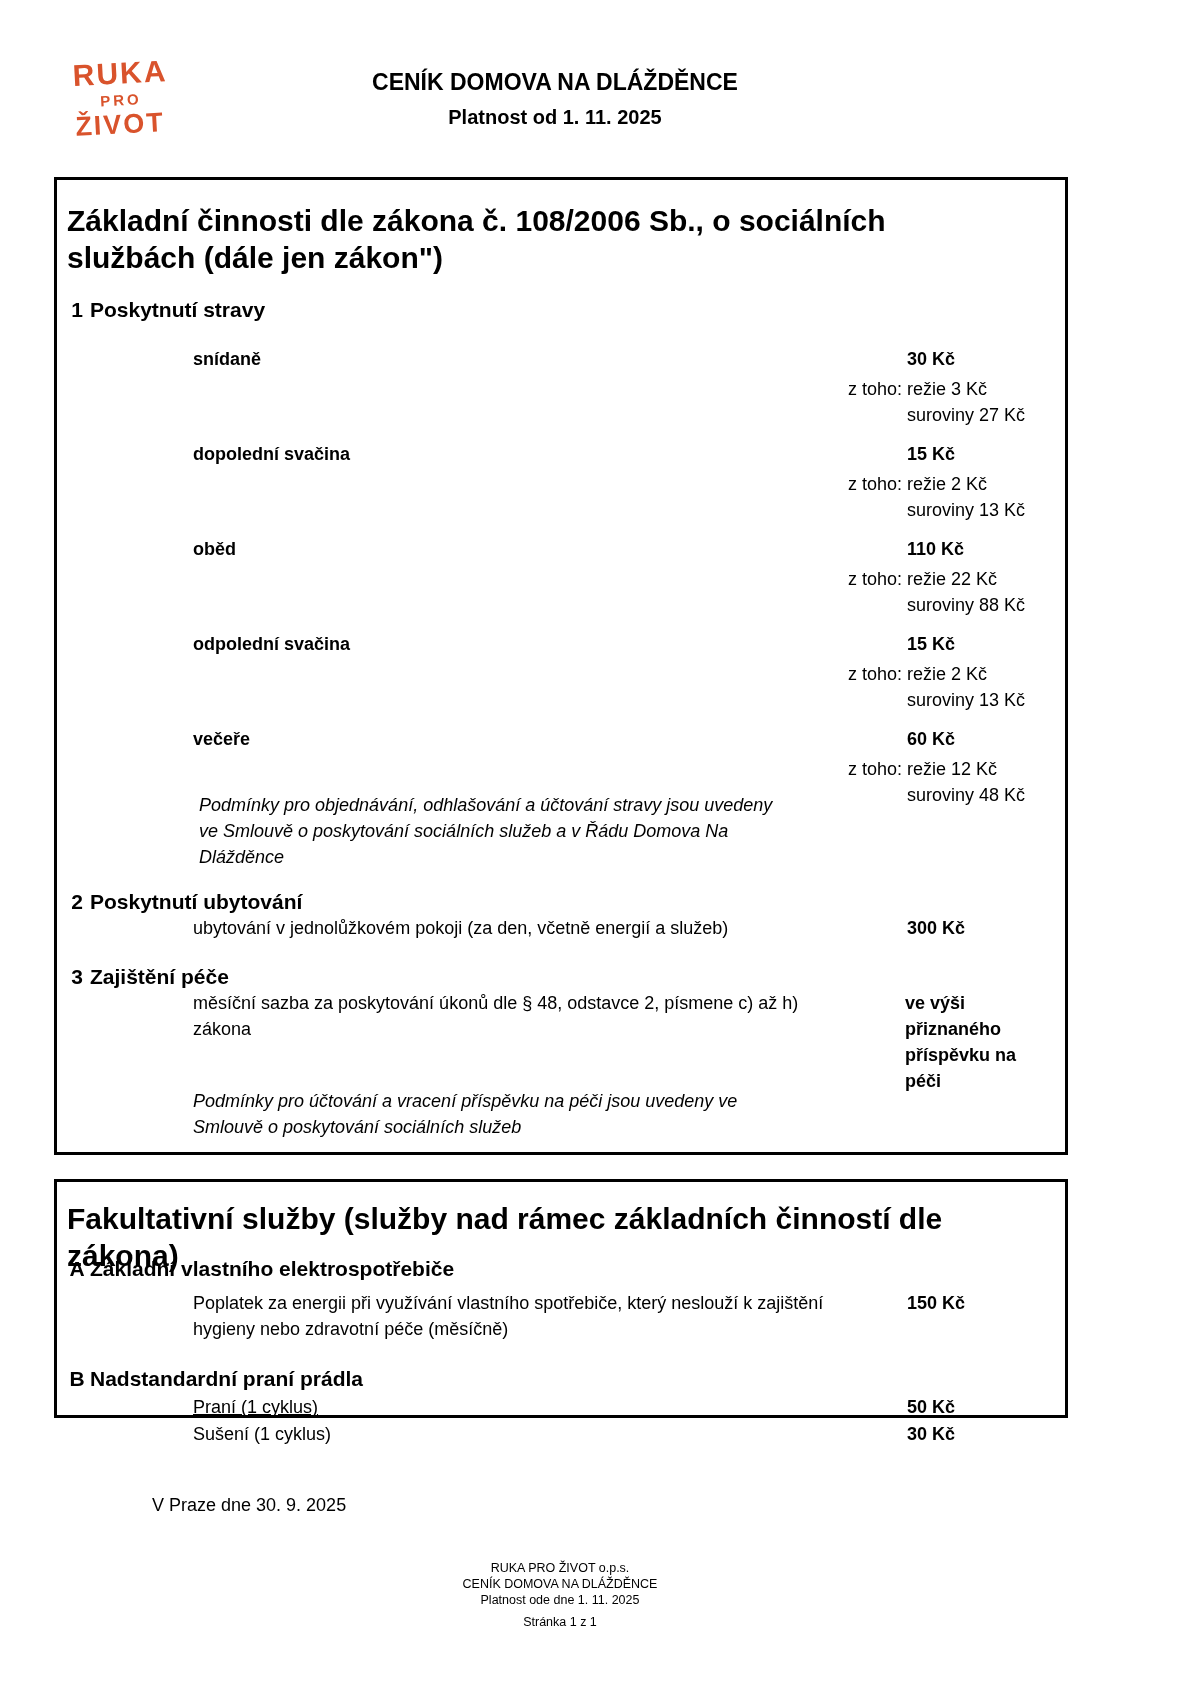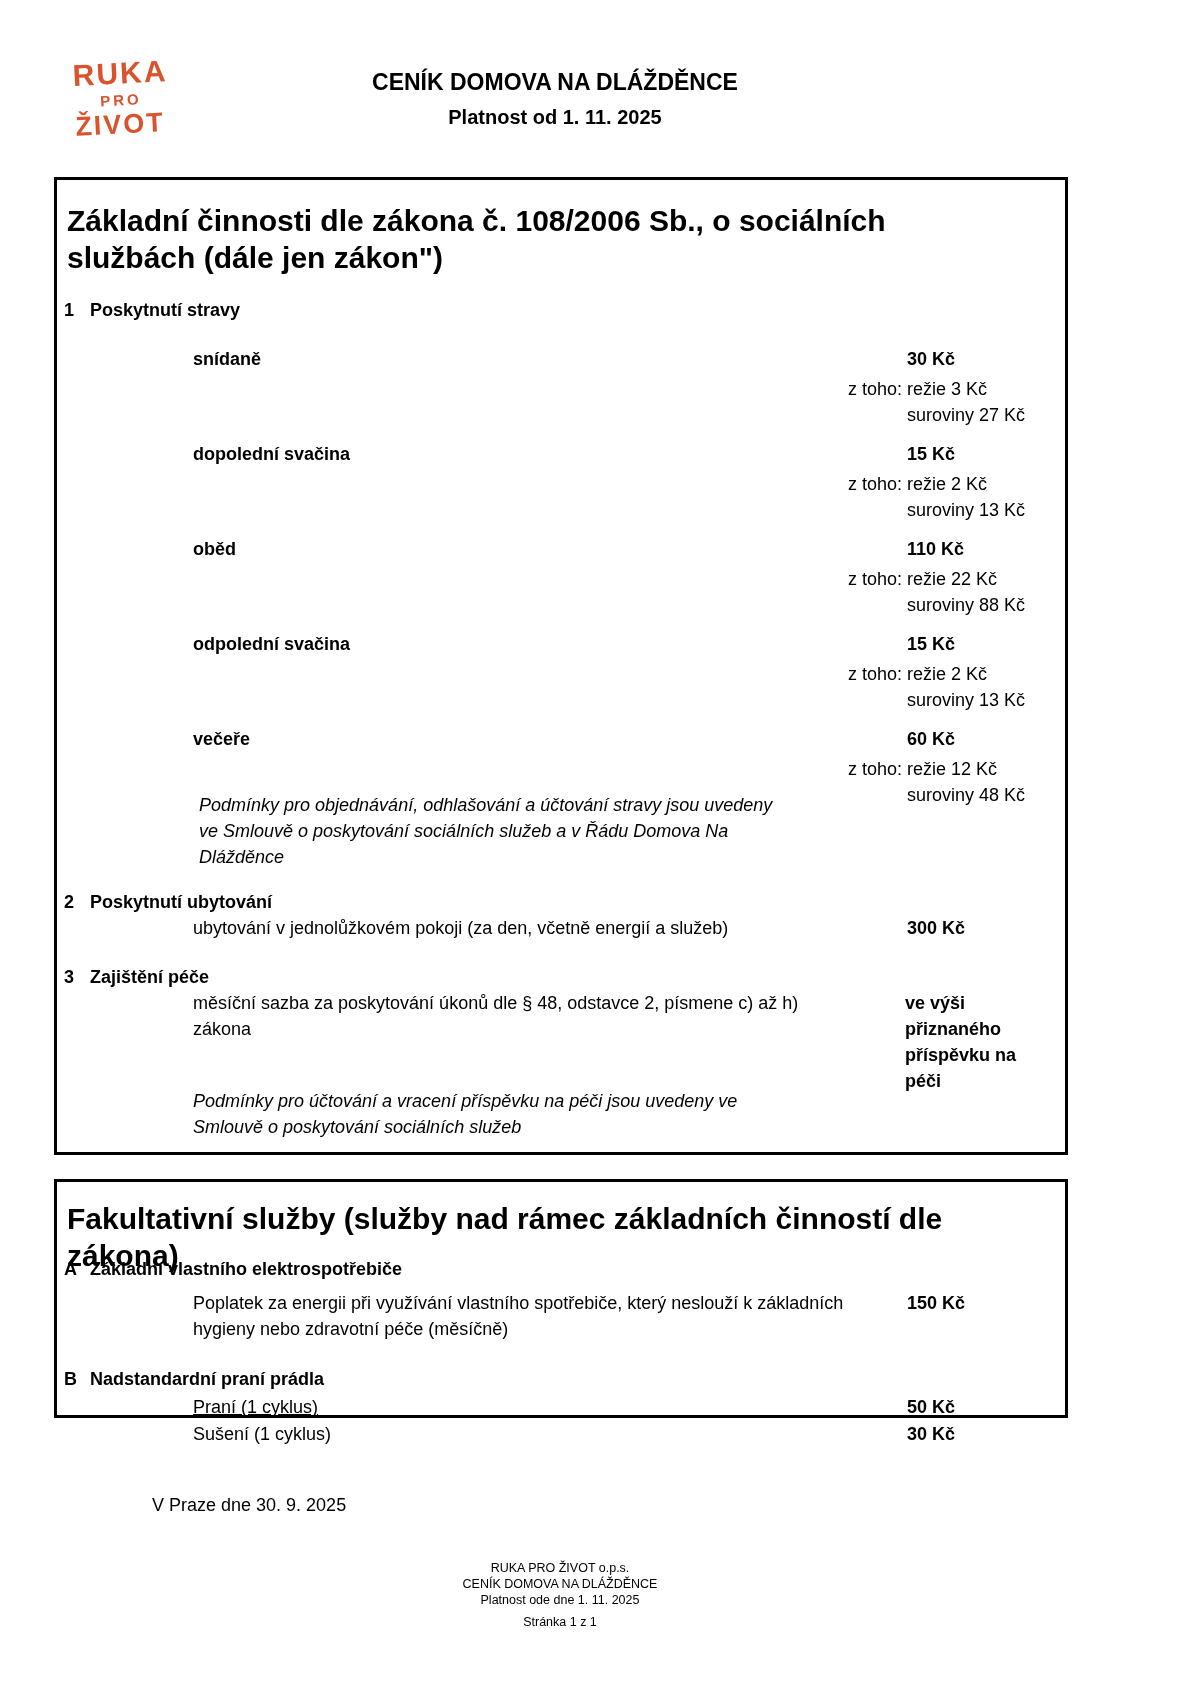--- a/index.html
+++ b/index.html
@@ -23,21 +23,21 @@
   .doc-header .title    { font-size:23px; font-weight:bold; line-height:36px; }
   .doc-header .subtitle { font-size:20px; font-weight:bold; line-height:34px; }
 
   
   .box { position:absolute; left:54px; width:1014px; border:3px solid #000;
          box-sizing:border-box; background:#fff; }
   .box1 { top:177px; height:978px; }
   .box2 { top:1179px; height:239px; }
   .box-title { position:absolute; left:10px; font-size:30px; font-weight:bold; line-height:37px; }
 
-  .sec { position:absolute; left:0; font-weight:bold; font-size:18px; }
+  .sec { position:absolute; left:0; font-weight:bold; font-size:21px;text-align:center; }
   .sec .sec-num { display:inline-block; min-width:26px; margin-left:7px; }
   .item-text { position:absolute; left:136px; }
   .note { position:absolute; left:136px; font-style:italic; }
 
   .price { position:absolute; left:850px; font-weight:bold; white-space:nowrap; }
   .price-wrap { position:absolute; left:848px; font-weight:bold; }
   .pline { position:absolute; left:850px; white-space:nowrap; }
   .ztoho { position:absolute; right:100%; padding-right:5px; white-space:nowrap; }
 
   .meal { position:absolute; left:0; width:100%; height:82px; }
@@ -135,21 +135,21 @@
     <div class="note" style="top:908px; width:595px;">Podmínky pro účtování a vracení příspěvku na péči jsou uvedeny ve Smlouvě o poskytování sociálních služeb</div>
   </div>
 
   <div class="box box2">
 
     <div class="box-title" style="top:18px; width:990px;">Fakultativní služby (služby nad rámec základních činností dle zákona)</div>
 
     <div class="sec" style="top:74px;">
       <span class="sec-num">A</span><span>Základní vlastního elektrospotřebiče</span>
     </div>
-    <div class="item-text" style="top:108px; width:660px;">Poplatek za energii při využívání vlastního spotřebiče, který neslouží k základních hygieny nebo zdravotní péče (měsíčně)</div>
+    <div class="item-text" style="top:108px; width:660px;">Poplatek za energii při využívání vlastního spotřebiče, který neslouží k zajištění hygieny nebo zdravotní péče (měsíčně)</div>
     <div class="price" style="top:108px;">150 Kč</div>
 
     <div class="sec" style="top:184px;">
       <span class="sec-num">B</span><span>Nadstandardní praní prádla</span>
     </div>
     <div class="item-text" style="top:212px;text-decoration:underline;">Praní (1 cyklus)</div>
     <div class="price" style="top:212px;">50 Kč</div>
     <div class="item-text" style="top:239px;">Sušení (1 cyklus)</div>
     <div class="price" style="top:239px;">30 Kč</div>
   </div>

